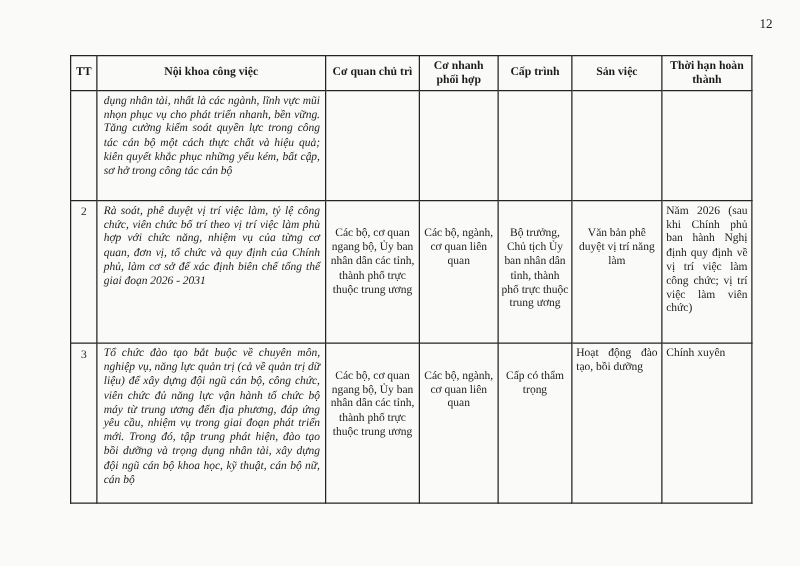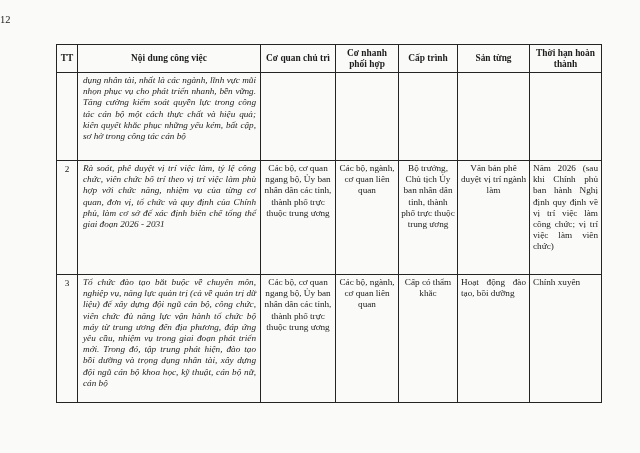--- a/index.html
+++ b/index.html
@@ -10,21 +10,21 @@
     color: #1b1b1b;
     overflow: hidden;
   }
   .page {
     position: relative;
     width: 640px; height: 453px;
   }
   .page-number {
     position: absolute;
     top: 14px; left: 0; right: 22px;
-    text-align: left;
+    text-align: right;
     font-size: 10.5px;
     color: #222;
   }
   table.doc-table {
     position: absolute;
     left: 56px; top: 44px;
     width: 545px;
     border-collapse: collapse;
     table-layout: fixed;
     font-size: 9.2px;
@@ -47,21 +47,21 @@
   }
   tbody td {
     vertical-align: top;
     padding: 2px 3px 1px 3px;
   }
   tr.row-1 { height: 88px; }
   tr.row-2 { height: 114px; }
   tr.row-3 { height: 128px; }
   td.col-tt { text-align: center; padding-top: 3px; }
   td.col-noidung { text-align: justify; text-justify: inter-word; padding: 2px 4px 1px 5px; font-style: italic; }
-  td.col-center { text-align: center; padding: 2px 2px; }
+  td.col-center { text-align: center; padding: 20px 2px; }
   td.col-justify { text-align: justify; text-justify: inter-word; padding: 2px 3px; }
 </style>
 </head>
 <body>
 
 <div class="page">
 
   <div class="page-number">12</div>
 
   <table class="doc-table">
@@ -70,52 +70,52 @@
       <col style="width:183px">
       <col style="width:75px">
       <col style="width:63px">
       <col style="width:59px">
       <col style="width:72px">
       <col style="width:72px">
     </colgroup>
     <thead>
       <tr>
         <th>TT</th>
-        <th>Nội dung công việc</th>
+        <th>Nội khoa công việc</th>
         <th>Cơ quan chủ trì</th>
         <th>Cơ nhanh phối hợp</th>
         <th>Cấp trình</th>
-        <th>Sản từng</th>
+        <th>Sản việc</th>
         <th>Thời hạn hoàn thành</th>
       </tr>
     </thead>
     <tbody>
       <tr class="row-1">
         <td class="col-tt"></td>
         <td class="col-noidung">dụng nhân tài, nhất là các ngành, lĩnh vực mũi nhọn phục vụ cho phát triển nhanh, bền vững. Tăng cường kiểm soát quyền lực trong công tác cán bộ một cách thực chất và hiệu quả; kiên quyết khắc phục những yếu kém, bất cập, sơ hở trong công tác cán bộ</td>
         <td class="col-center"></td>
         <td class="col-center"></td>
         <td class="col-center"></td>
         <td class="col-center"></td>
         <td class="col-justify"></td>
       </tr>
       <tr class="row-2">
         <td class="col-tt">2</td>
         <td class="col-noidung">Rà soát, phê duyệt vị trí việc làm, tỷ lệ công chức, viên chức bố trí theo vị trí việc làm phù hợp với chức năng, nhiệm vụ của từng cơ quan, đơn vị, tổ chức và quy định của Chính phủ, làm cơ sở để xác định biên chế tổng thể giai đoạn 2026 - 2031</td>
         <td class="col-center">Các bộ, cơ quan ngang bộ, Ủy ban nhân dân các tỉnh, thành phố trực thuộc trung ương</td>
         <td class="col-center">Các bộ, ngành, cơ quan liên quan</td>
         <td class="col-center">Bộ trưởng, Chủ tịch Ủy ban nhân dân tỉnh, thành phố trực thuộc trung ương</td>
-        <td class="col-center">Văn bản phê duyệt vị trí ngành làm</td>
+        <td class="col-center">Văn bản phê duyệt vị trí năng làm</td>
         <td class="col-justify">Năm 2026 (sau khi Chính phủ ban hành Nghị định quy định về vị trí việc làm công chức; vị trí việc làm viên chức)</td>
       </tr>
       <tr class="row-3">
         <td class="col-tt">3</td>
         <td class="col-noidung">Tổ chức đào tạo bắt buộc về chuyên môn, nghiệp vụ, năng lực quản trị (cả về quản trị dữ liệu) để xây dựng đội ngũ cán bộ, công chức, viên chức đủ năng lực vận hành tổ chức bộ máy từ trung ương đến địa phương, đáp ứng yêu cầu, nhiệm vụ trong giai đoạn phát triển mới. Trong đó, tập trung phát hiện, đào tạo bồi dưỡng và trọng dụng nhân tài, xây dựng đội ngũ cán bộ khoa học, kỹ thuật, cán bộ nữ, cán bộ</td>
         <td class="col-center">Các bộ, cơ quan ngang bộ, Ủy ban nhân dân các tỉnh, thành phố trực thuộc trung ương</td>
         <td class="col-center">Các bộ, ngành, cơ quan liên quan</td>
-        <td class="col-center">Cấp có thẩm khắc</td>
+        <td class="col-center">Cấp có thẩm trọng</td>
         <td class="col-justify">Hoạt động đào tạo, bồi dưỡng</td>
         <td class="col-justify">Chính xuyên</td>
       </tr>
     </tbody>
   </table>
 
 </div>
 
 </body></html>

